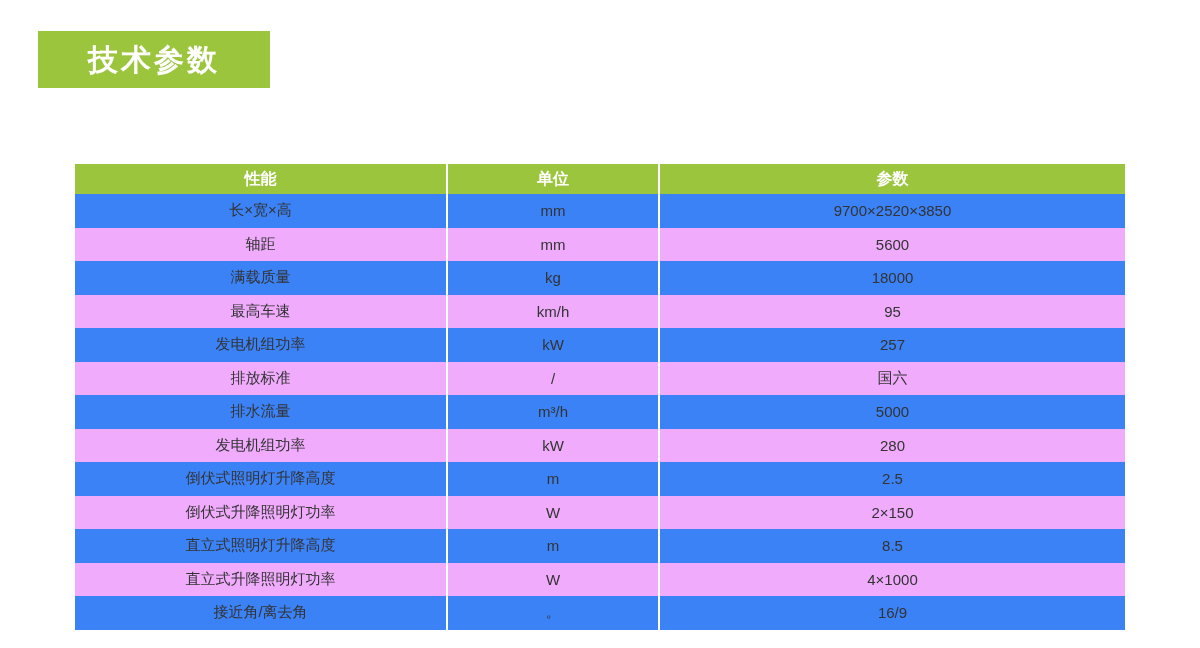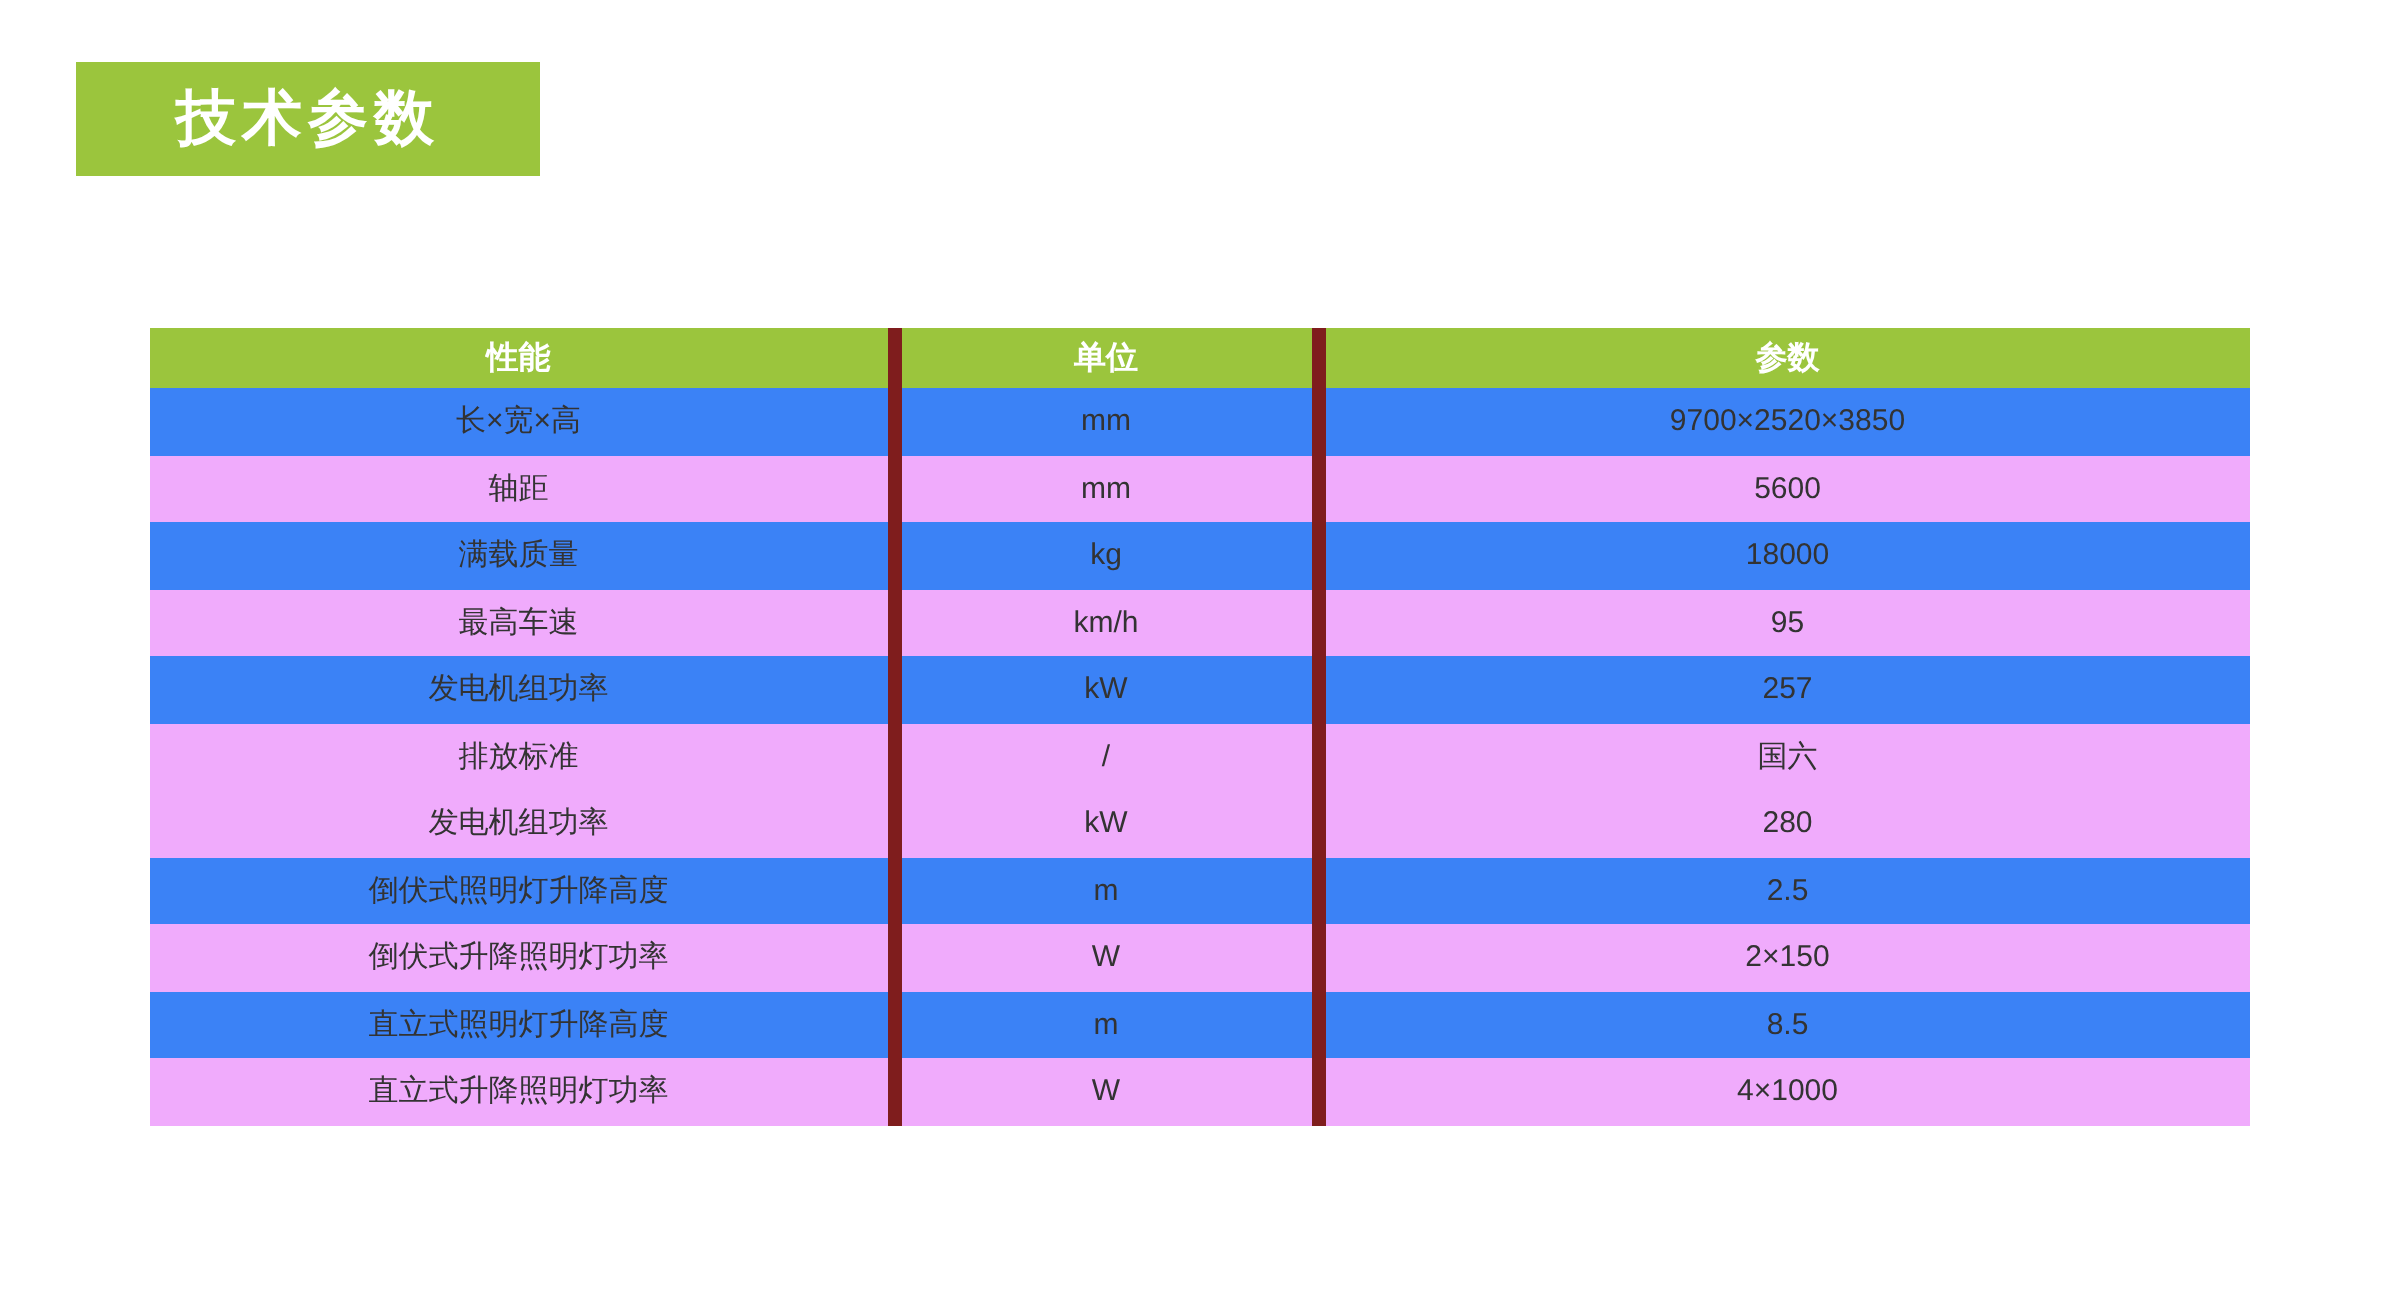--- a/index.html
+++ b/index.html
@@ -48,21 +48,21 @@
     width: 1050px;
     table-layout: fixed;
   }
   table.spec th, table.spec td {
     text-align: center;
     vertical-align: middle;
     font-size: 15px;
     color: #333333;
     height: 33.5px;
     padding: 0;
-    border-left: 7px solid #7f1d1d;
+    border-left: 2px solid #7f1d1d;
     border-right: 2px solid #ffffff;
   }
   table.spec th:first-child, table.spec td:first-child {
     border-left: none;
   }
   table.spec th:last-child, table.spec td:last-child {
     border-right: none;
   }
   table.spec thead th {
     background: #9bc53d;
@@ -128,20 +128,25 @@
         <tr class="odd">
           <td>发电机组功率</td>
           <td>kW</td>
           <td>257</td>
         </tr>
         <tr class="even">
           <td>排放标准</td>
           <td>/</td>
           <td>国六</td>
         </tr>
+        <tr class="odd">
+          <td>排水流量</td>
+          <td>m³/h</td>
+          <td>5000</td>
+        </tr>
         <tr class="even">
           <td>发电机组功率</td>
           <td>kW</td>
           <td>280</td>
         </tr>
         <tr class="odd">
           <td>倒伏式照明灯升降高度</td>
           <td>m</td>
           <td>2.5</td>
         </tr>
@@ -153,17 +158,22 @@
         <tr class="odd">
           <td>直立式照明灯升降高度</td>
           <td>m</td>
           <td>8.5</td>
         </tr>
         <tr class="even">
           <td>直立式升降照明灯功率</td>
           <td>W</td>
           <td>4×1000</td>
         </tr>
+        <tr class="odd">
+          <td>接近角/离去角</td>
+          <td>。</td>
+          <td>16/9</td>
+        </tr>
       </tbody>
     </table>
   </div>
 
 </div>
 
 </body></html>

